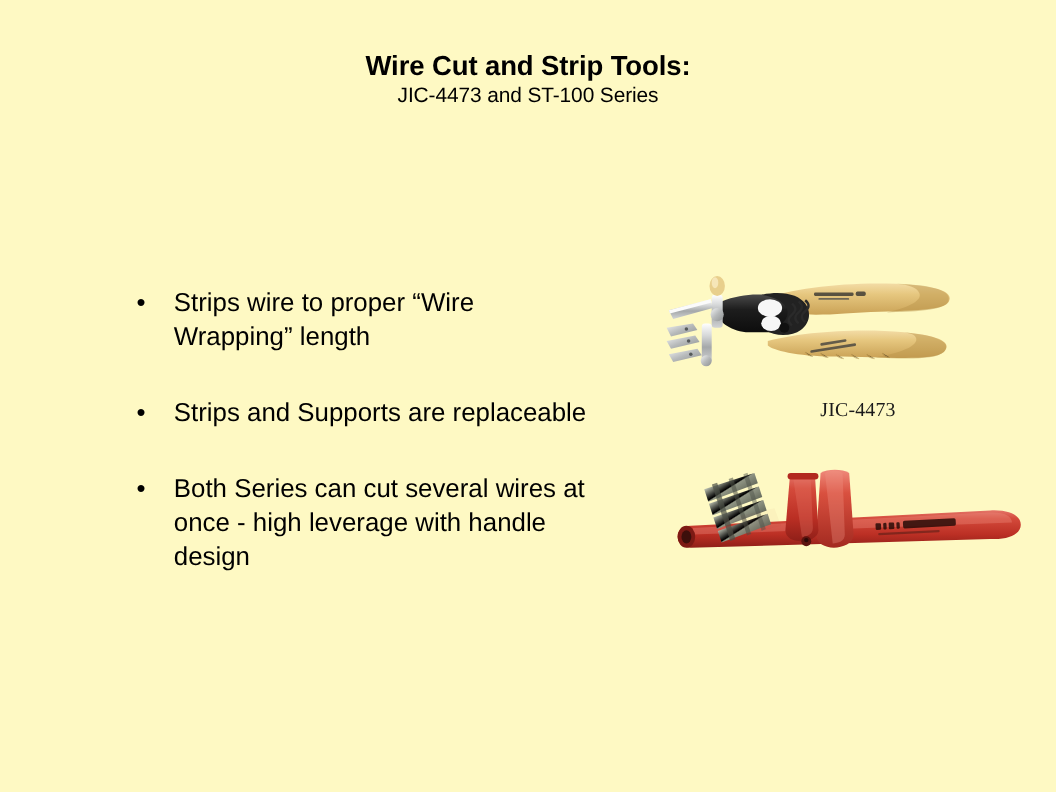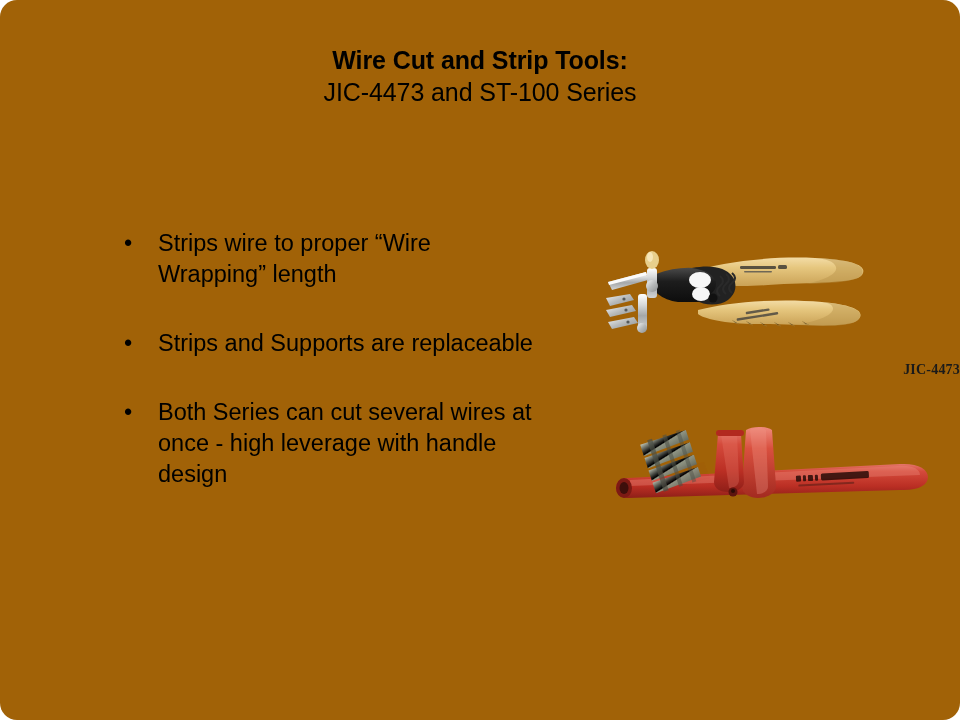--- a/index.html
+++ b/index.html
@@ -11,42 +11,41 @@
     height: 720px;
     background: #ffffff;
     font-family: "Liberation Sans", sans-serif;
     overflow: hidden;
     position: relative;
   }
 
   #slide {
     position: absolute;
     inset: 0;
-    background: #a16207;
-    border-radius: 17px;
+    background: #fef9c3;
   }
 
   
   #title-block {
     position: absolute;
     top: 44px;
     left: 0;
     width: 960px;
     text-align: center;
     line-height: 1.28;
   }
   .title-line-1 {
     font-size: 25px;
     font-weight: bold;
     color: #000000;
     letter-spacing: -0.1px;
     display: block;
   }
   .title-line-2 {
-    font-size: 25px;
+    font-size: 19px;
     font-weight: normal;
     color: #000000;
     letter-spacing: -0.1px;
     display: block;
   }
 
   
   #bullets {
     position: absolute;
     left: 120px;
@@ -63,41 +62,41 @@
   }
   .bullet-item:last-child { margin-bottom: 0; }
   .bullet-dot {
     position: absolute;
     left: 4px;
     top: 0;
     font-size: 23.5px;
     line-height: 1.32;
     color: #000000;
   }
-  .bullet-text { display: block; }
+  .bullet-text { display: block; margin-top: 32px; }
 
   
   #product-area {
     position: absolute;
     left: 600px;
     top: 240px;
     width: 360px;
     height: 330px;
   }
   .product-block { position: absolute; left: 0; width: 360px; }
   #product-jic { top: 0; height: 150px; }
   #product-st  { top: 172px; height: 150px; }
 
   .product-caption {
     position: absolute;
     width: 360px;
-    text-align: right;
+    text-align: center;
     font-family: "Liberation Serif", serif;
-    font-weight: bold;
-    font-size: 14px;
+    font-weight: normal;
+    font-size: 18px;
     color: #1a1a1a;
     letter-spacing: 0.2px;
   }
   #caption-jic { top: 122px; }
   #caption-st  { top: 126px; }
 
   .art { position: absolute; left: 0; top: 0; width: 360px; height: 120px; }
 </style>
 </head>
 <body>

